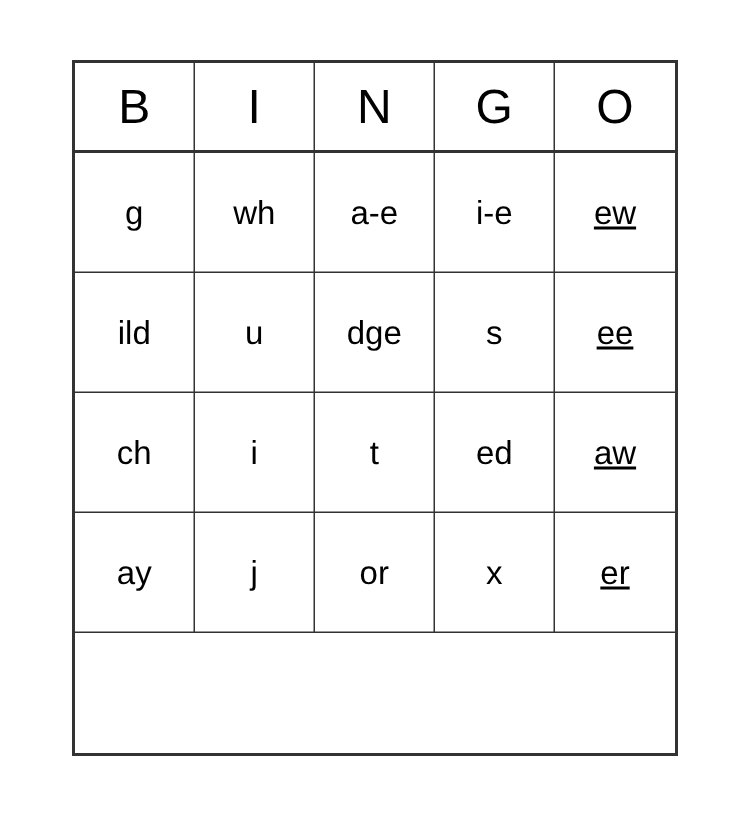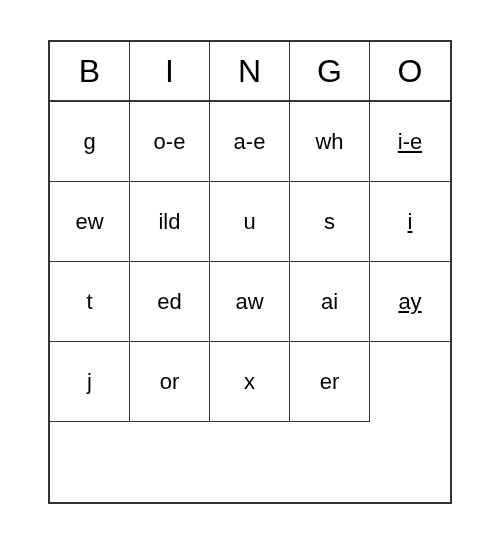--- a/index.html
+++ b/index.html
@@ -77,36 +77,37 @@
   <div class="bingo-header">
     <div class="bingo-header-cell">B</div>
     <div class="bingo-header-cell">I</div>
     <div class="bingo-header-cell">N</div>
     <div class="bingo-header-cell">G</div>
     <div class="bingo-header-cell">O</div>
   </div>
   <div class="bingo-grid">
 
     <div class="bingo-cell">g</div>
-    <div class="bingo-cell">o-e</div>
+    <div class="bingo-cell">wh</div>
     <div class="bingo-cell">a-e</div>
-    <div class="bingo-cell">wh</div>
     <div class="bingo-cell">i-e</div>
 
     <div class="bingo-cell">ew</div>
     <div class="bingo-cell">ild</div>
     <div class="bingo-cell">u</div>
+    <div class="bingo-cell">dge</div>
     <div class="bingo-cell">s</div>
 
+    <div class="bingo-cell">ee</div>
+    <div class="bingo-cell">ch</div>
     <div class="bingo-cell">i</div>
 
     <div class="bingo-cell">t</div>
     <div class="bingo-cell">ed</div>
     <div class="bingo-cell">aw</div>
-    <div class="bingo-cell">ai</div>
     <div class="bingo-cell">ay</div>
 
     <div class="bingo-cell">j</div>
     <div class="bingo-cell">or</div>
     <div class="bingo-cell">x</div>
     <div class="bingo-cell">er</div>
   </div>
 </div>
 
 </body></html>

